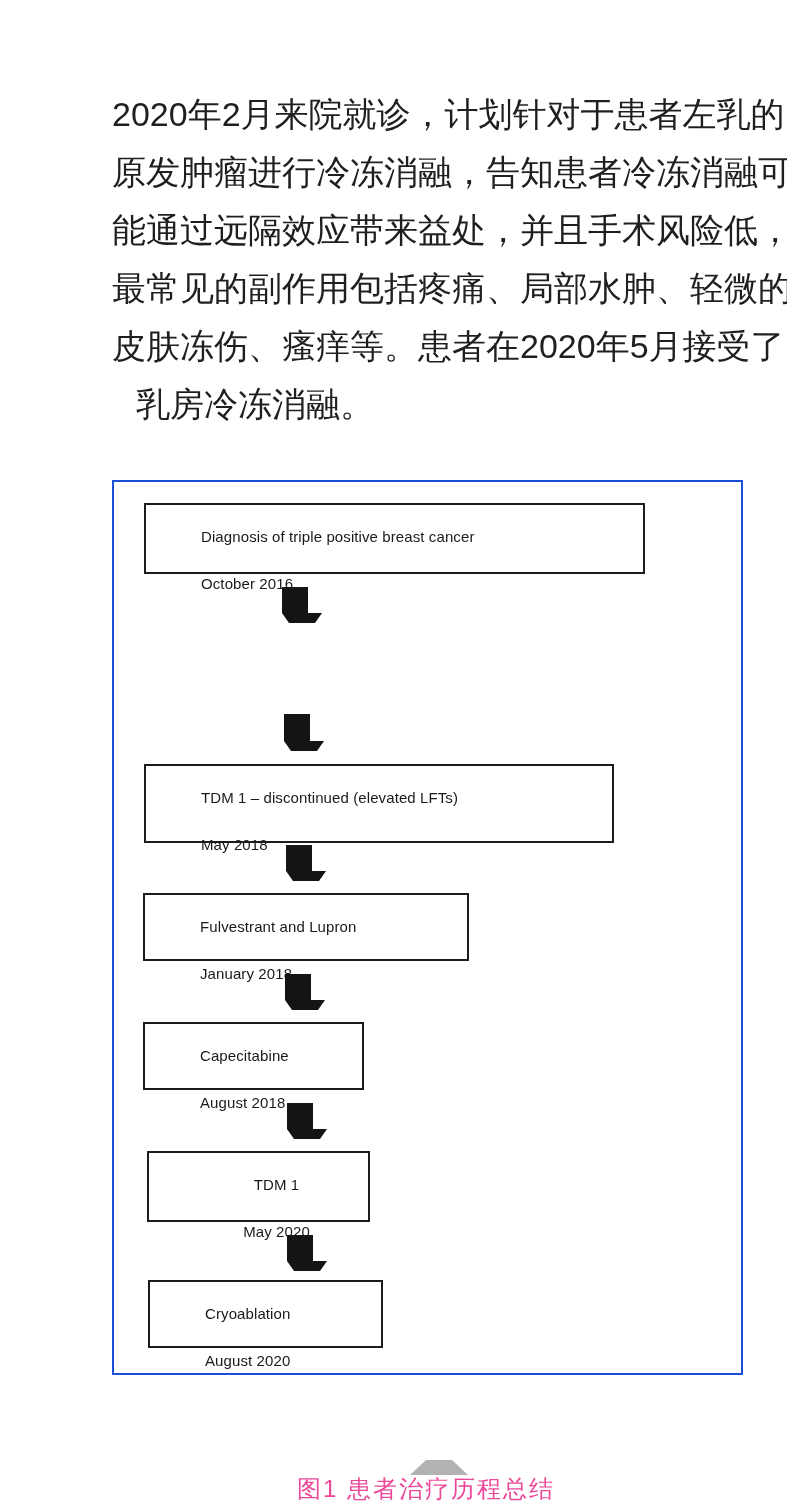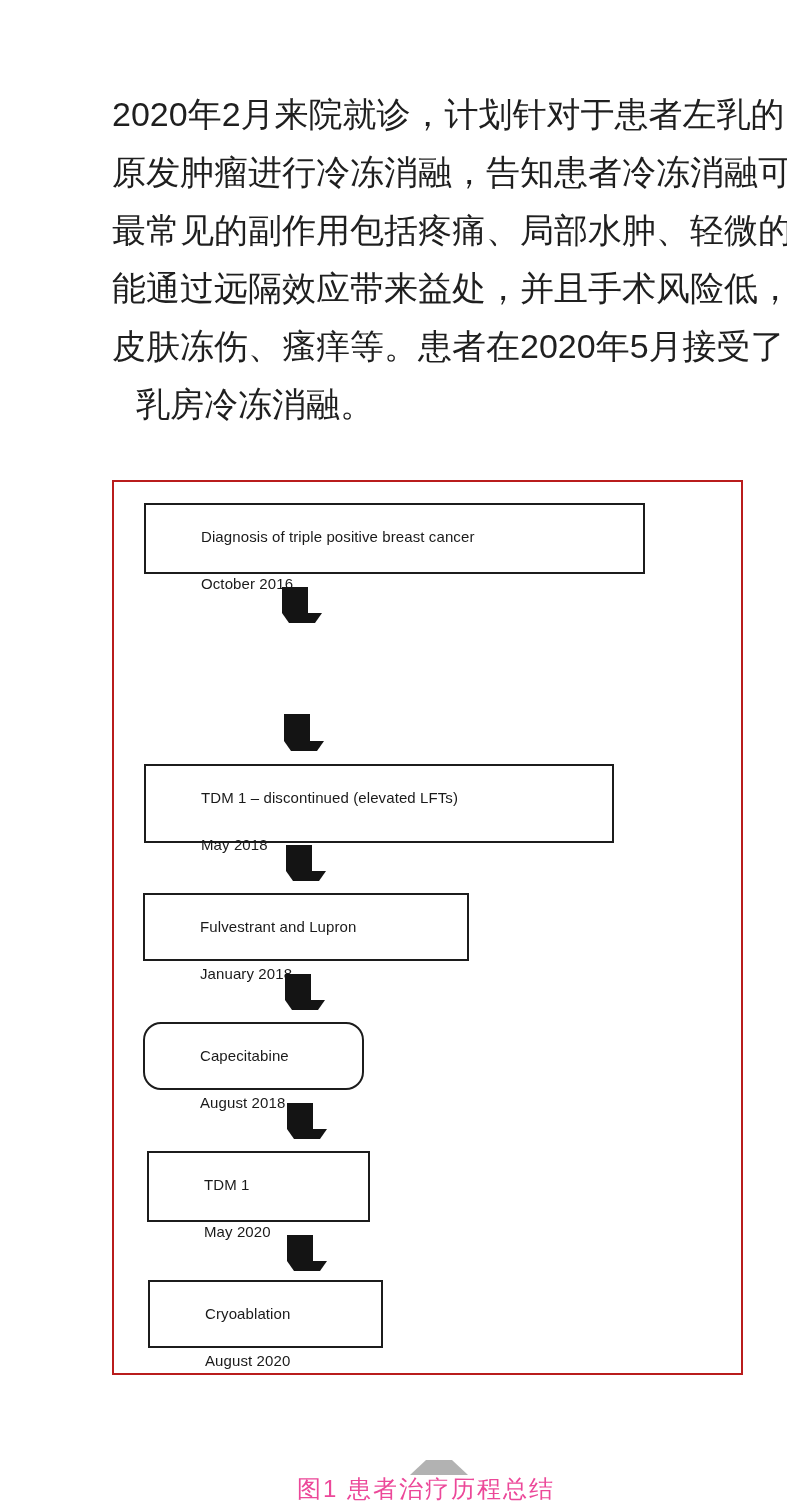--- a/index.html
+++ b/index.html
@@ -28,21 +28,21 @@
   .cn-line.last {
     text-align:left;
     text-align-last:left;
     margin-left:24px;
   }
 
   
   .figure-frame {
     position:absolute; left:86px; top:454px;
     width:631px; height:895px;
-    border:2px solid #b91c1c;
+    border:2px solid #1d4ed8;
     background:#ffffff;
   }
 
   .step-box {
     position:absolute;
     border:2px solid #1c1c1c;
     background:#ffffff;
     padding:8px 6px 0 42px;
     color:#1a1a1a;
     font-size:15px; line-height:21px;
@@ -80,22 +80,22 @@
   }
 </style>
 </head>
 <body>
 
 <div class="page">
 
   <div class="cn-paragraph">
     <div class="cn-line">2020年2月来院就诊，计划针对于患者左乳的</div>
     <div class="cn-line">原发肿瘤进行冷冻消融，告知患者冷冻消融可</div>
+    <div class="cn-line">能通过远隔效应带来益处，并且手术风险低，</div>
     <div class="cn-line">最常见的副作用包括疼痛、局部水肿、轻微的</div>
-    <div class="cn-line">能通过远隔效应带来益处，并且手术风险低，</div>
     <div class="cn-line">皮肤冻伤、瘙痒等。患者在2020年5月接受了</div>
     <div class="cn-line last">乳房冷冻消融。</div>
   </div>
 
   <div class="figure-frame">
 
     <div class="step-box" style="left:30px; top:21px; width:501px; height:71px;">
       <span class="step-title">Diagnosis of triple positive breast cancer</span>
       <span class="step-date">October 2016</span>
     </div>
@@ -120,30 +120,30 @@
 
     <div class="step-box" style="left:29px; top:411px; width:326px; height:68px;">
       <span class="step-title">Fulvestrant and Lupron</span>
       <span class="step-date">January 2018</span>
     </div>
     <div class="flow-arrow" style="left:158px; top:479px; height:61px;">
       <div class="arrow-shaft"></div>
       <div class="arrow-head"></div>
     </div>
 
-    <div class="step-box" style="left:29px; top:540px; width:221px; height:68px;border-radius:18px;">
+    <div class="step-box" style="left:29px; top:540px; width:221px; height:68px;">
       <span class="step-title">Capecitabine</span>
       <span class="step-date">August 2018</span>
     </div>
     <div class="flow-arrow" style="left:160px; top:608px; height:61px;">
       <div class="arrow-shaft"></div>
       <div class="arrow-head"></div>
     </div>
 
-    <div class="step-box" style="left:33px; top:669px; width:223px; height:71px;">
+    <div class="step-box" style="left:33px; top:669px; width:223px; height:71px;text-align:center;">
       <span class="step-title">TDM 1</span>
       <span class="step-date">May 2020</span>
     </div>
     <div class="flow-arrow" style="left:160px; top:740px; height:58px;">
       <div class="arrow-shaft"></div>
       <div class="arrow-head"></div>
     </div>
 
     <div class="step-box" style="left:34px; top:798px; width:235px; height:68px;">
       <span class="step-title">Cryoablation</span>

